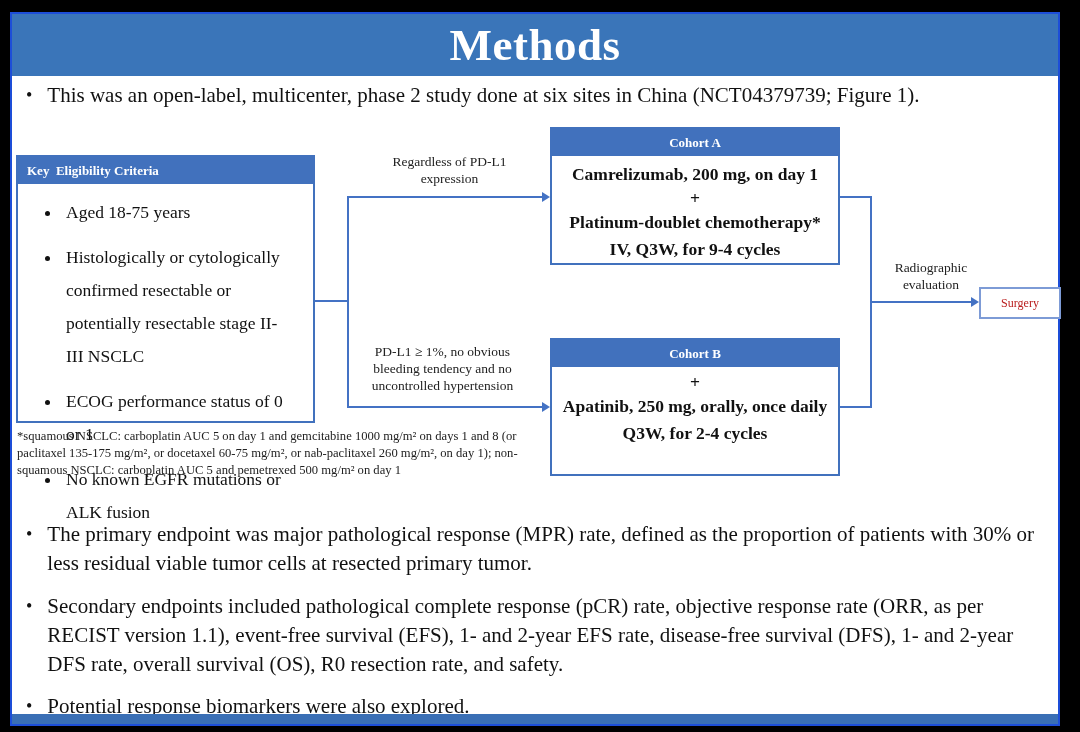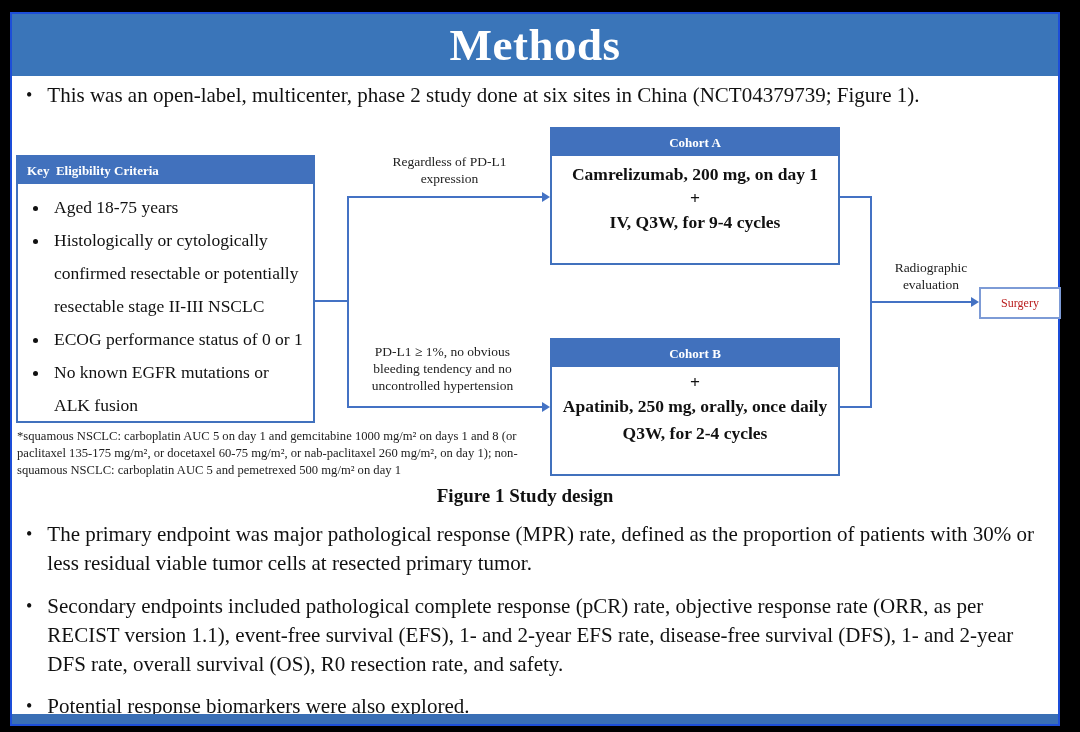--- a/index.html
+++ b/index.html
@@ -13,21 +13,21 @@
   .bullet-row{position:absolute;left:14px;right:16px;display:flex;gap:15px;
     font-size:21px;line-height:29px;color:#111;}
   .bullet-row .dot{flex:0 0 auto;font-size:18px;line-height:29px;}
   
   .dbox{position:absolute;box-sizing:border-box;border:2px solid #4171bd;background:#fff;}
   .dbox .hdr{background:#4171bd;color:#fff;font-weight:bold;font-size:13px;height:27px;
     line-height:27px;text-align:center;}
   .dbox .hdr.left{text-align:left;padding-left:9px;white-space:pre-wrap;}
   .dbox .body-center{text-align:center;font-size:17.5px;line-height:27px;padding-top:5px;color:#111;font-weight:bold;}
   .elig-list{margin:7px 0 0 0;padding:0 8px 0 32px;font-size:17.5px;line-height:33px;color:#111;}
-  .elig-list li{margin:0;padding-left:4px;}
+  .elig-list li{margin:12px;padding-left:4px;}
   .conn{position:absolute;background:#4472c4;}
   .ah{position:absolute;width:0;height:0;border-top:5px solid transparent;
     border-bottom:5px solid transparent;border-left:8px solid #4472c4;}
   .dlabel{position:absolute;text-align:center;font-size:13.5px;line-height:17px;color:#222;
     white-space:pre-line;}
   .surgery{position:absolute;box-sizing:border-box;border:2px solid #7d9bd6;background:#fff;
     font-size:12px;display:flex;align-items:center;justify-content:center;color:#b91c1c;}
   .footnote{position:absolute;font-size:12.6px;line-height:17px;color:#222;}
   .fig-caption{position:absolute;left:0;right:20px;text-align:center;font-weight:bold;
     font-size:19px;color:#111;}
@@ -54,20 +54,21 @@
       <li>ECOG performance status of 0 or 1</li>
       <li>No known EGFR mutations or ALK fusion</li>
     </ul>
   </div>
 
   <div class="dbox" style="left:538px;top:113px;width:290px;height:138px;">
     <div class="hdr">Cohort A</div>
     <div class="body-center">
       <div>Camrelizumab, 200 mg, on day 1</div>
       <div style="line-height:21px;">+</div>
+      <div>Platinum-doublet chemotherapy*</div>
       <div>IV, Q3W, for 9-4 cycles</div>
     </div>
   </div>
 
   <div class="dbox" style="left:538px;top:324px;width:290px;height:138px;">
     <div class="hdr">Cohort B</div>
     <div class="body-center">
       <div style="line-height:21px;">+</div>
       <div>Apatinib, 250 mg, orally, once daily</div>
       <div>Q3W, for 2-4 cycles</div>
@@ -91,21 +92,20 @@
   <div class="dlabel" style="left:340px;top:139px;width:195px;">Regardless  of PD-L1
 expression</div>
   <div class="dlabel" style="left:328px;top:329px;width:205px;">PD-L1 ≥ 1%, no obvious
 bleeding tendency and no
 uncontrolled  hypertension</div>
   <div class="dlabel" style="left:866px;top:245px;width:106px;">Radiographic
 evaluation</div>
 
   <div class="footnote" style="left:5px;top:414px;width:542px;">*squamous NSCLC: carboplatin AUC 5 on day 1 and gemcitabine 1000 mg/m² on days 1 and 8 (or paclitaxel 135-175 mg/m², or docetaxel 60-75 mg/m², or nab-paclitaxel 260 mg/m², on day 1); non-squamous NSCLC: carboplatin AUC 5 and pemetrexed 500 mg/m² on day 1</div>
 
-  <div class="fig-caption" style="top:471px;">Figure 1 Study design</div>
 
   <div class="bullet-row" style="top:506px;">
     <span class="dot">•</span>
     <span>The primary endpoint was major pathological response (MPR) rate, defined as the proportion of patients with 30% or less residual viable tumor cells at resected primary tumor.</span>
   </div>
   <div class="bullet-row" style="top:578px;">
     <span class="dot">•</span>
     <span>Secondary endpoints included pathological complete response (pCR) rate, objective response rate (ORR, as per RECIST version 1.1), event-free survival (EFS), 1- and 2-year EFS rate, disease-free survival (DFS), 1- and 2-year DFS rate, overall survival (OS), R0 resection rate, and safety.</span>
   </div>
   <div class="bullet-row" style="top:678px;">

